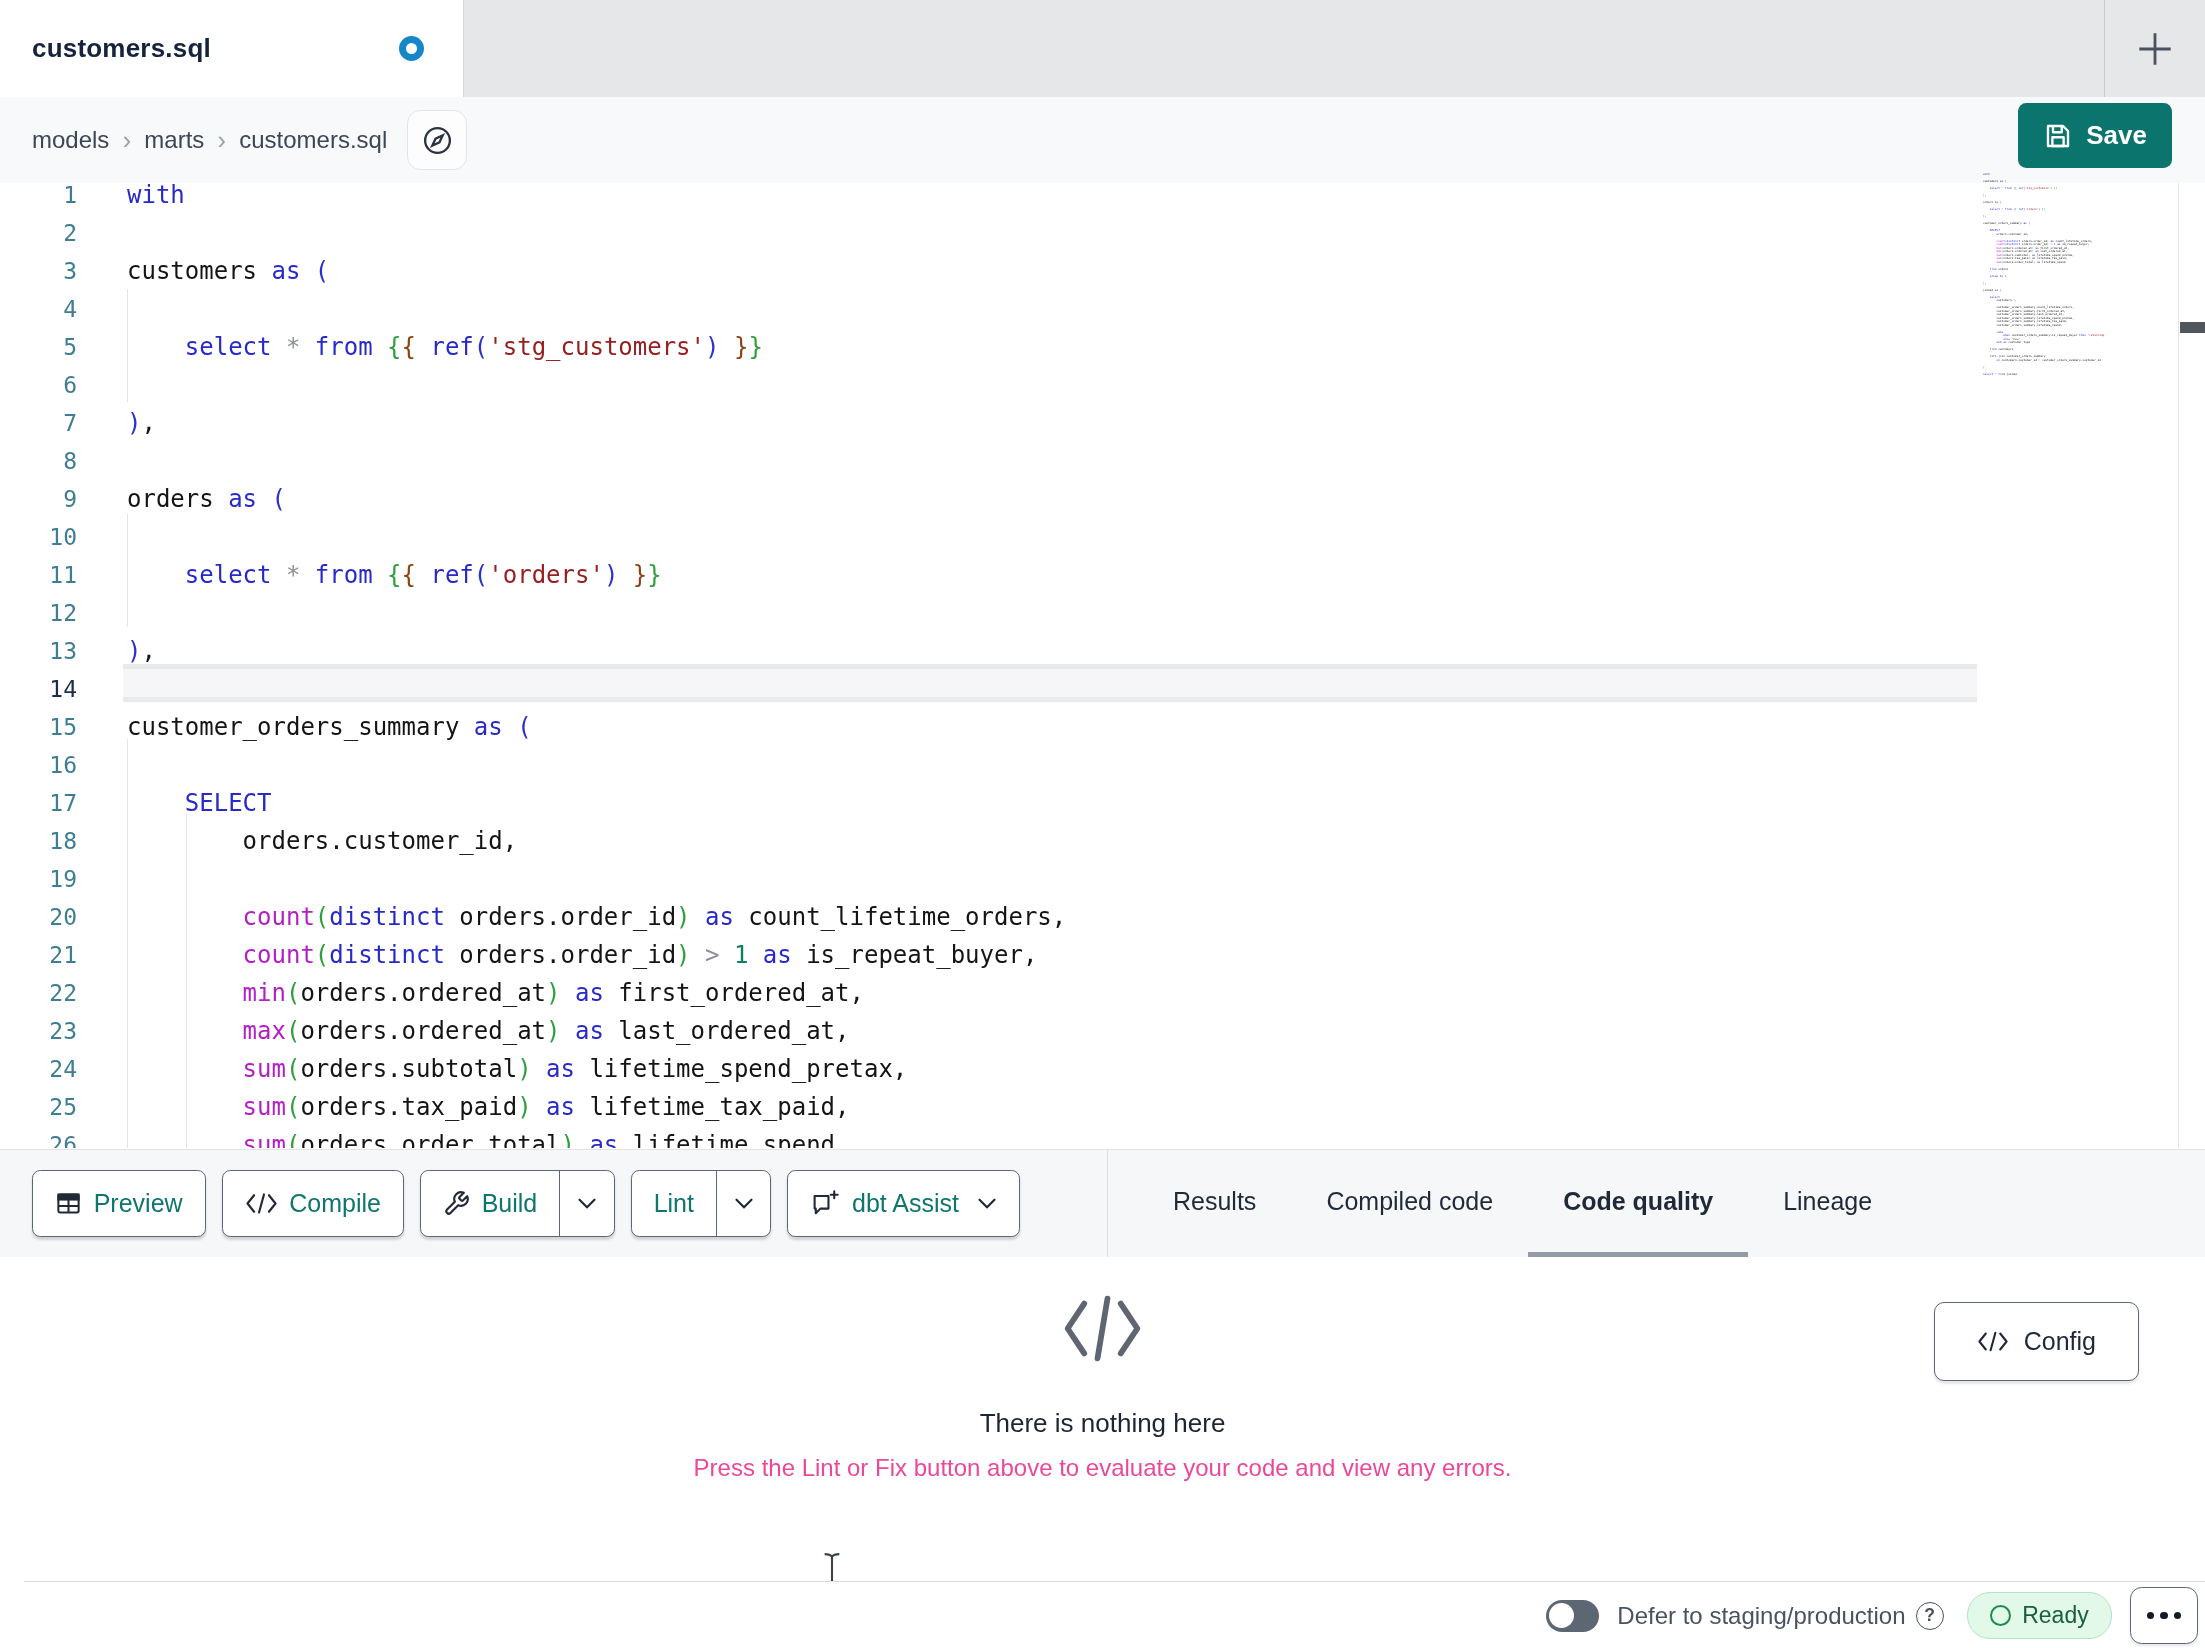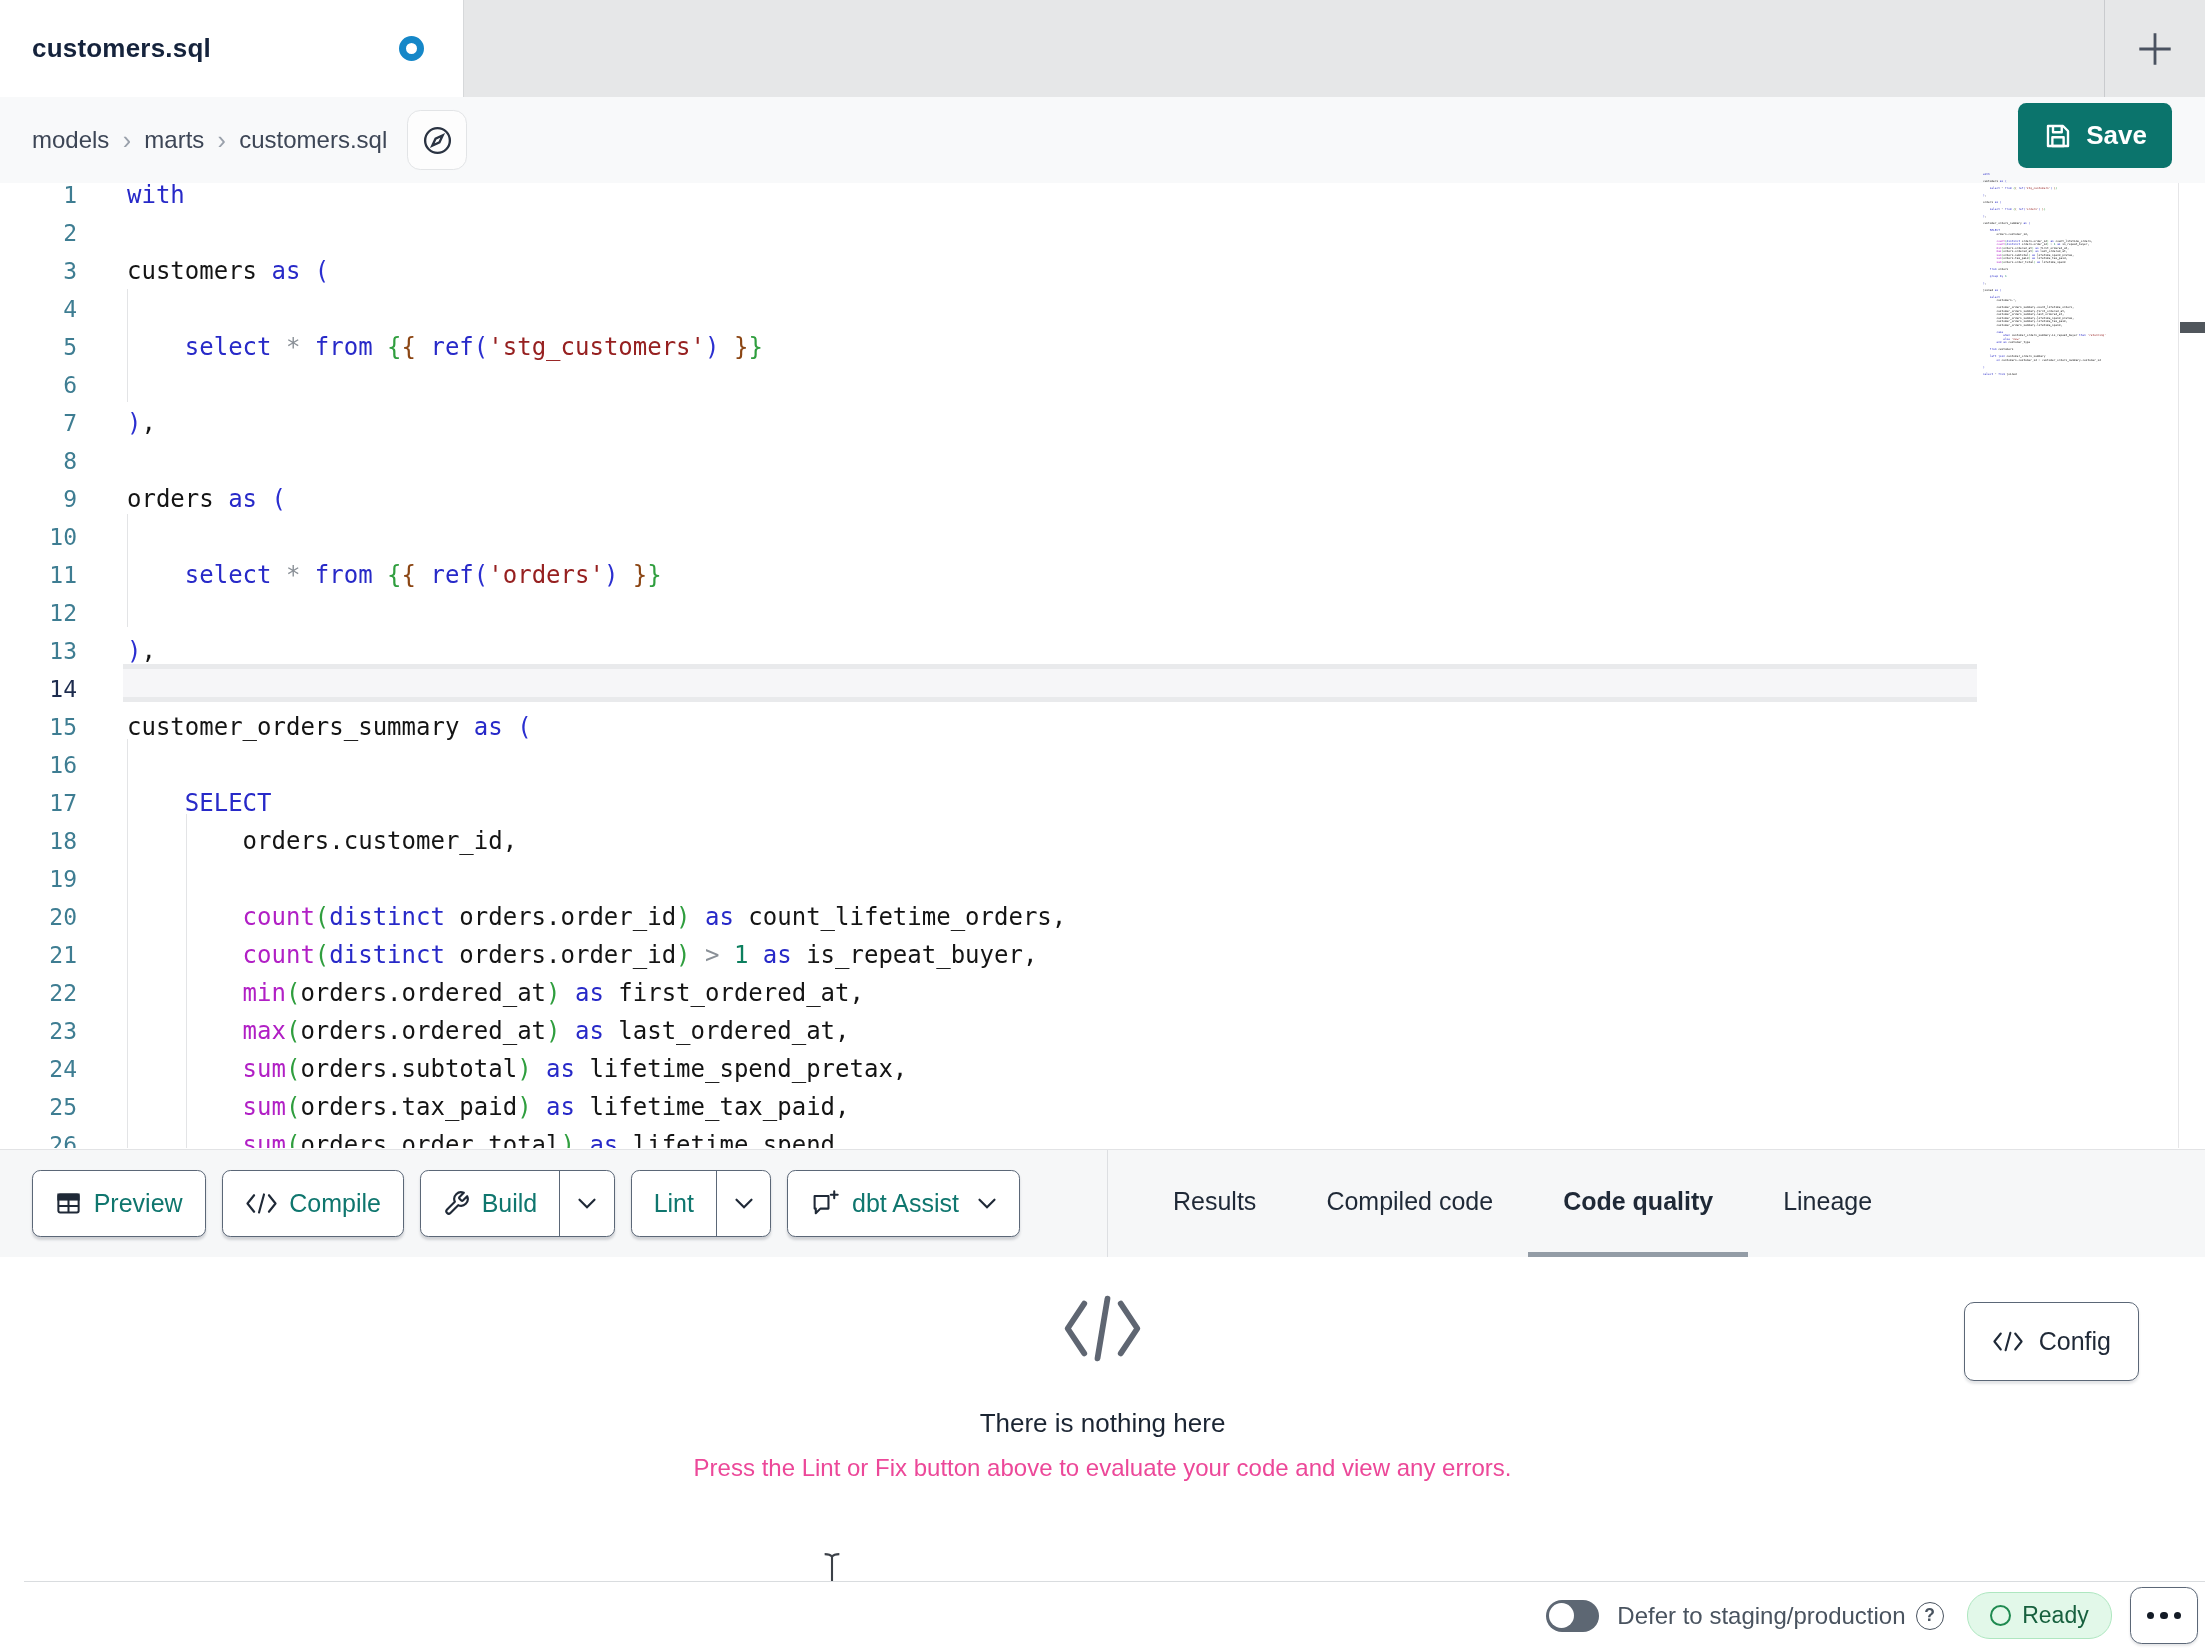--- a/index.html
+++ b/index.html
@@ -67,21 +67,21 @@
   #panel-tabs{position:absolute;left:1107px;top:0;right:0;height:108px;display:flex;align-items:stretch;padding-left:31px;}
   .panel-tab{display:flex;align-items:center;padding:0 35px;font-size:25px;color:#1f2937;
              border-bottom:6.7px solid transparent;box-sizing:border-box;}
   .panel-tab.active{font-weight:700;border-bottom-color:var(--c-tab_active_underline,#939CA6);}
 
   
   #results{left:0;top:1257px;width:2205px;height:323px;background:#fff;}
   #empty-state{position:absolute;left:0;right:0;top:35px;text-align:center;}
   #empty-title{margin-top:40px;font-size:26px;font-weight:400;color:#1b2533;}
   #empty-desc{margin-top:15px;font-size:24px;color:#ec4899;}
-  #config-btn{position:absolute;right:66px;top:45px;height:77px;padding:0 27px;border-radius:10px;
+  #config-btn{position:absolute;right:66px;top:45px;height:77px;padding:0 42px;border-radius:10px;
               border:1.3px solid #5b6777;background:#fff;display:flex;align-items:center;gap:15px;
               font-size:25px;color:#1f2937;box-shadow:0 2.5px 2.5px rgba(31,41,55,.12);}
   #ibeam{left:821px;top:1552px;}
 
   
   #statusbar{left:0;top:1581px;width:2205px;height:68px;background:#fff;border-top:0.8px solid #d9dcdf;
              box-sizing:border-box;display:flex;align-items:center;justify-content:flex-end;padding-right:31px;margin-left:24px;}
   #defer-toggle{width:53px;height:32px;border-radius:16px;background:#5d6773;position:relative;flex:none;}
   #defer-toggle .knob{position:absolute;left:3.3px;top:3.3px;width:25px;height:25px;border-radius:50%;background:#fff;}
   #defer-label{font-size:24px;color:#49535f;margin-left:18.3px;}

